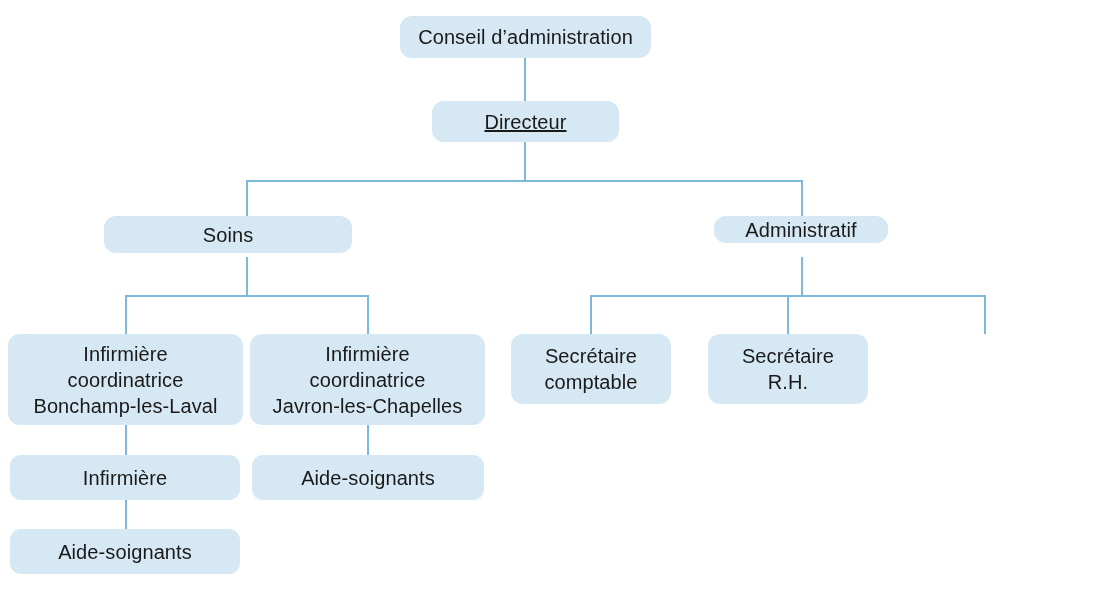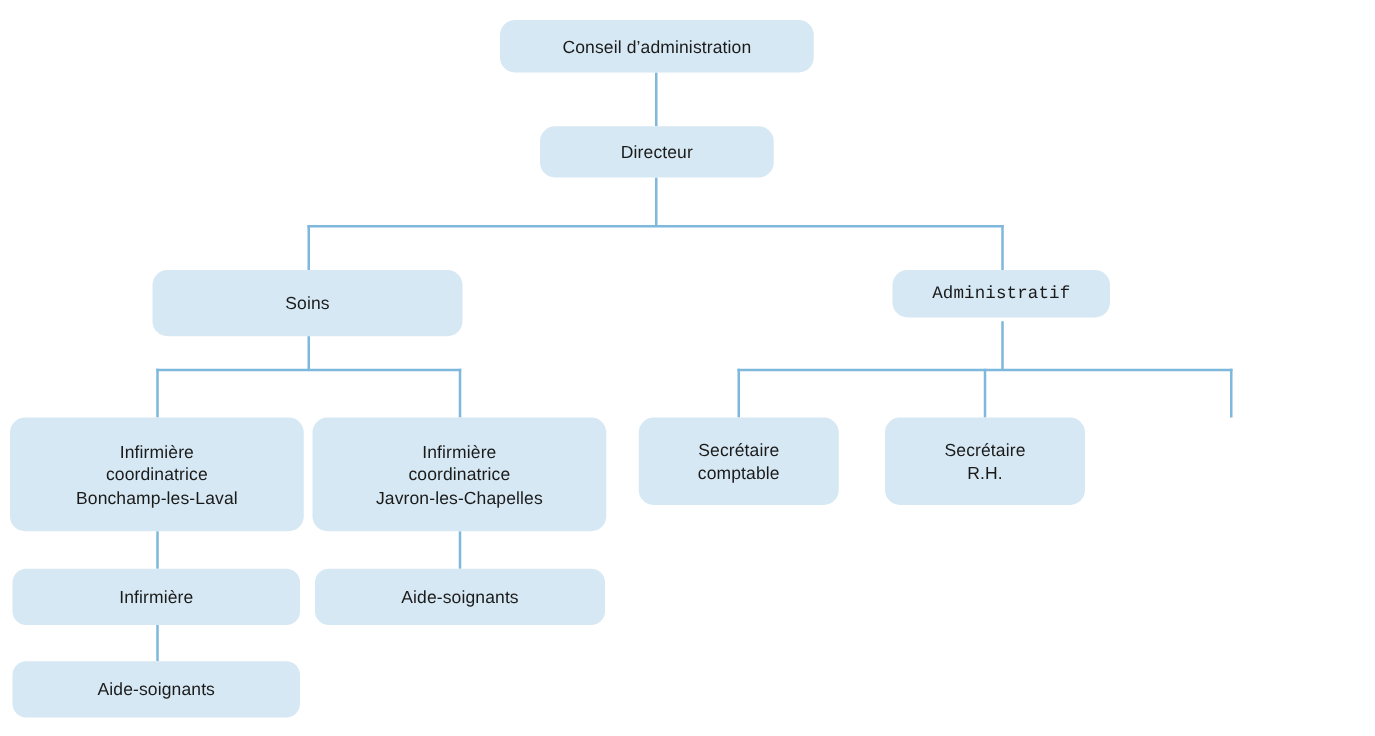--- a/index.html
+++ b/index.html
@@ -22,21 +22,21 @@
   .node {
     position: absolute;
     box-sizing: border-box;
     background: #d6e8f3;
     border-radius: 12px;
     display: flex;
     align-items: center;
     justify-content: center;
     text-align: center;
     color: #1a1a1a;
-    font-size: 14px;
+    font-size: 20px;
     line-height: 1.30;
     padding: 2px 6px;
     white-space: pre-line;
     letter-spacing: 0.1px;
   }
   .node.small-radius { border-radius: 11px; }
   .connector {
     position: absolute;
     background: #7fb8dd;
   }
@@ -67,25 +67,25 @@
   <div class="connector v" style="left:367px; top:425px; height:30px;"></div>
 
   <div class="connector v" style="left:801px; top:257px; height:39px;"></div>
   <div class="connector h" style="left:590px; top:295px; width:396px;"></div>
   <div class="connector v" style="left:590px; top:295px; height:39px;"></div>
   <div class="connector v" style="left:787px; top:295px; height:39px;"></div>
   <div class="connector v" style="left:984px; top:295px; height:39px;"></div>
 
   <div class="node" style="left:400px; top:16px; width:251px; height:42px;">Conseil d’administration</div>
 
-  <div class="node" style="left:432px; top:101px; width:187px; height:41px;">Directeur</div>
+  <div class="node" style="left:432px; top:101px; width:187px; height:41px;text-decoration:underline;">Directeur</div>
 
-  <div class="node" style="left:122px; top:216px; width:248px; height:53px;">Soins</div>
+  <div class="node" style="left:104px; top:216px; width:248px; height:37px;">Soins</div>
 
-  <div class="node" style="left:714px; top:216px; width:174px; height:38px;font-family:Liberation Mono, monospace;">Administratif</div>
+  <div class="node" style="left:714px; top:216px; width:174px; height:27px;">Administratif</div>
 
   <div class="node" style="left:8px; top:334px; width:235px; height:91px;">Infirmière
 coordinatrice
 Bonchamp-les-Laval</div>
 
   <div class="node" style="left:250px; top:334px; width:235px; height:91px;">Infirmière
 coordinatrice
 Javron-les-Chapelles</div>
 
   <div class="node small-radius" style="left:10px; top:455px; width:230px; height:45px;">Infirmière</div>

